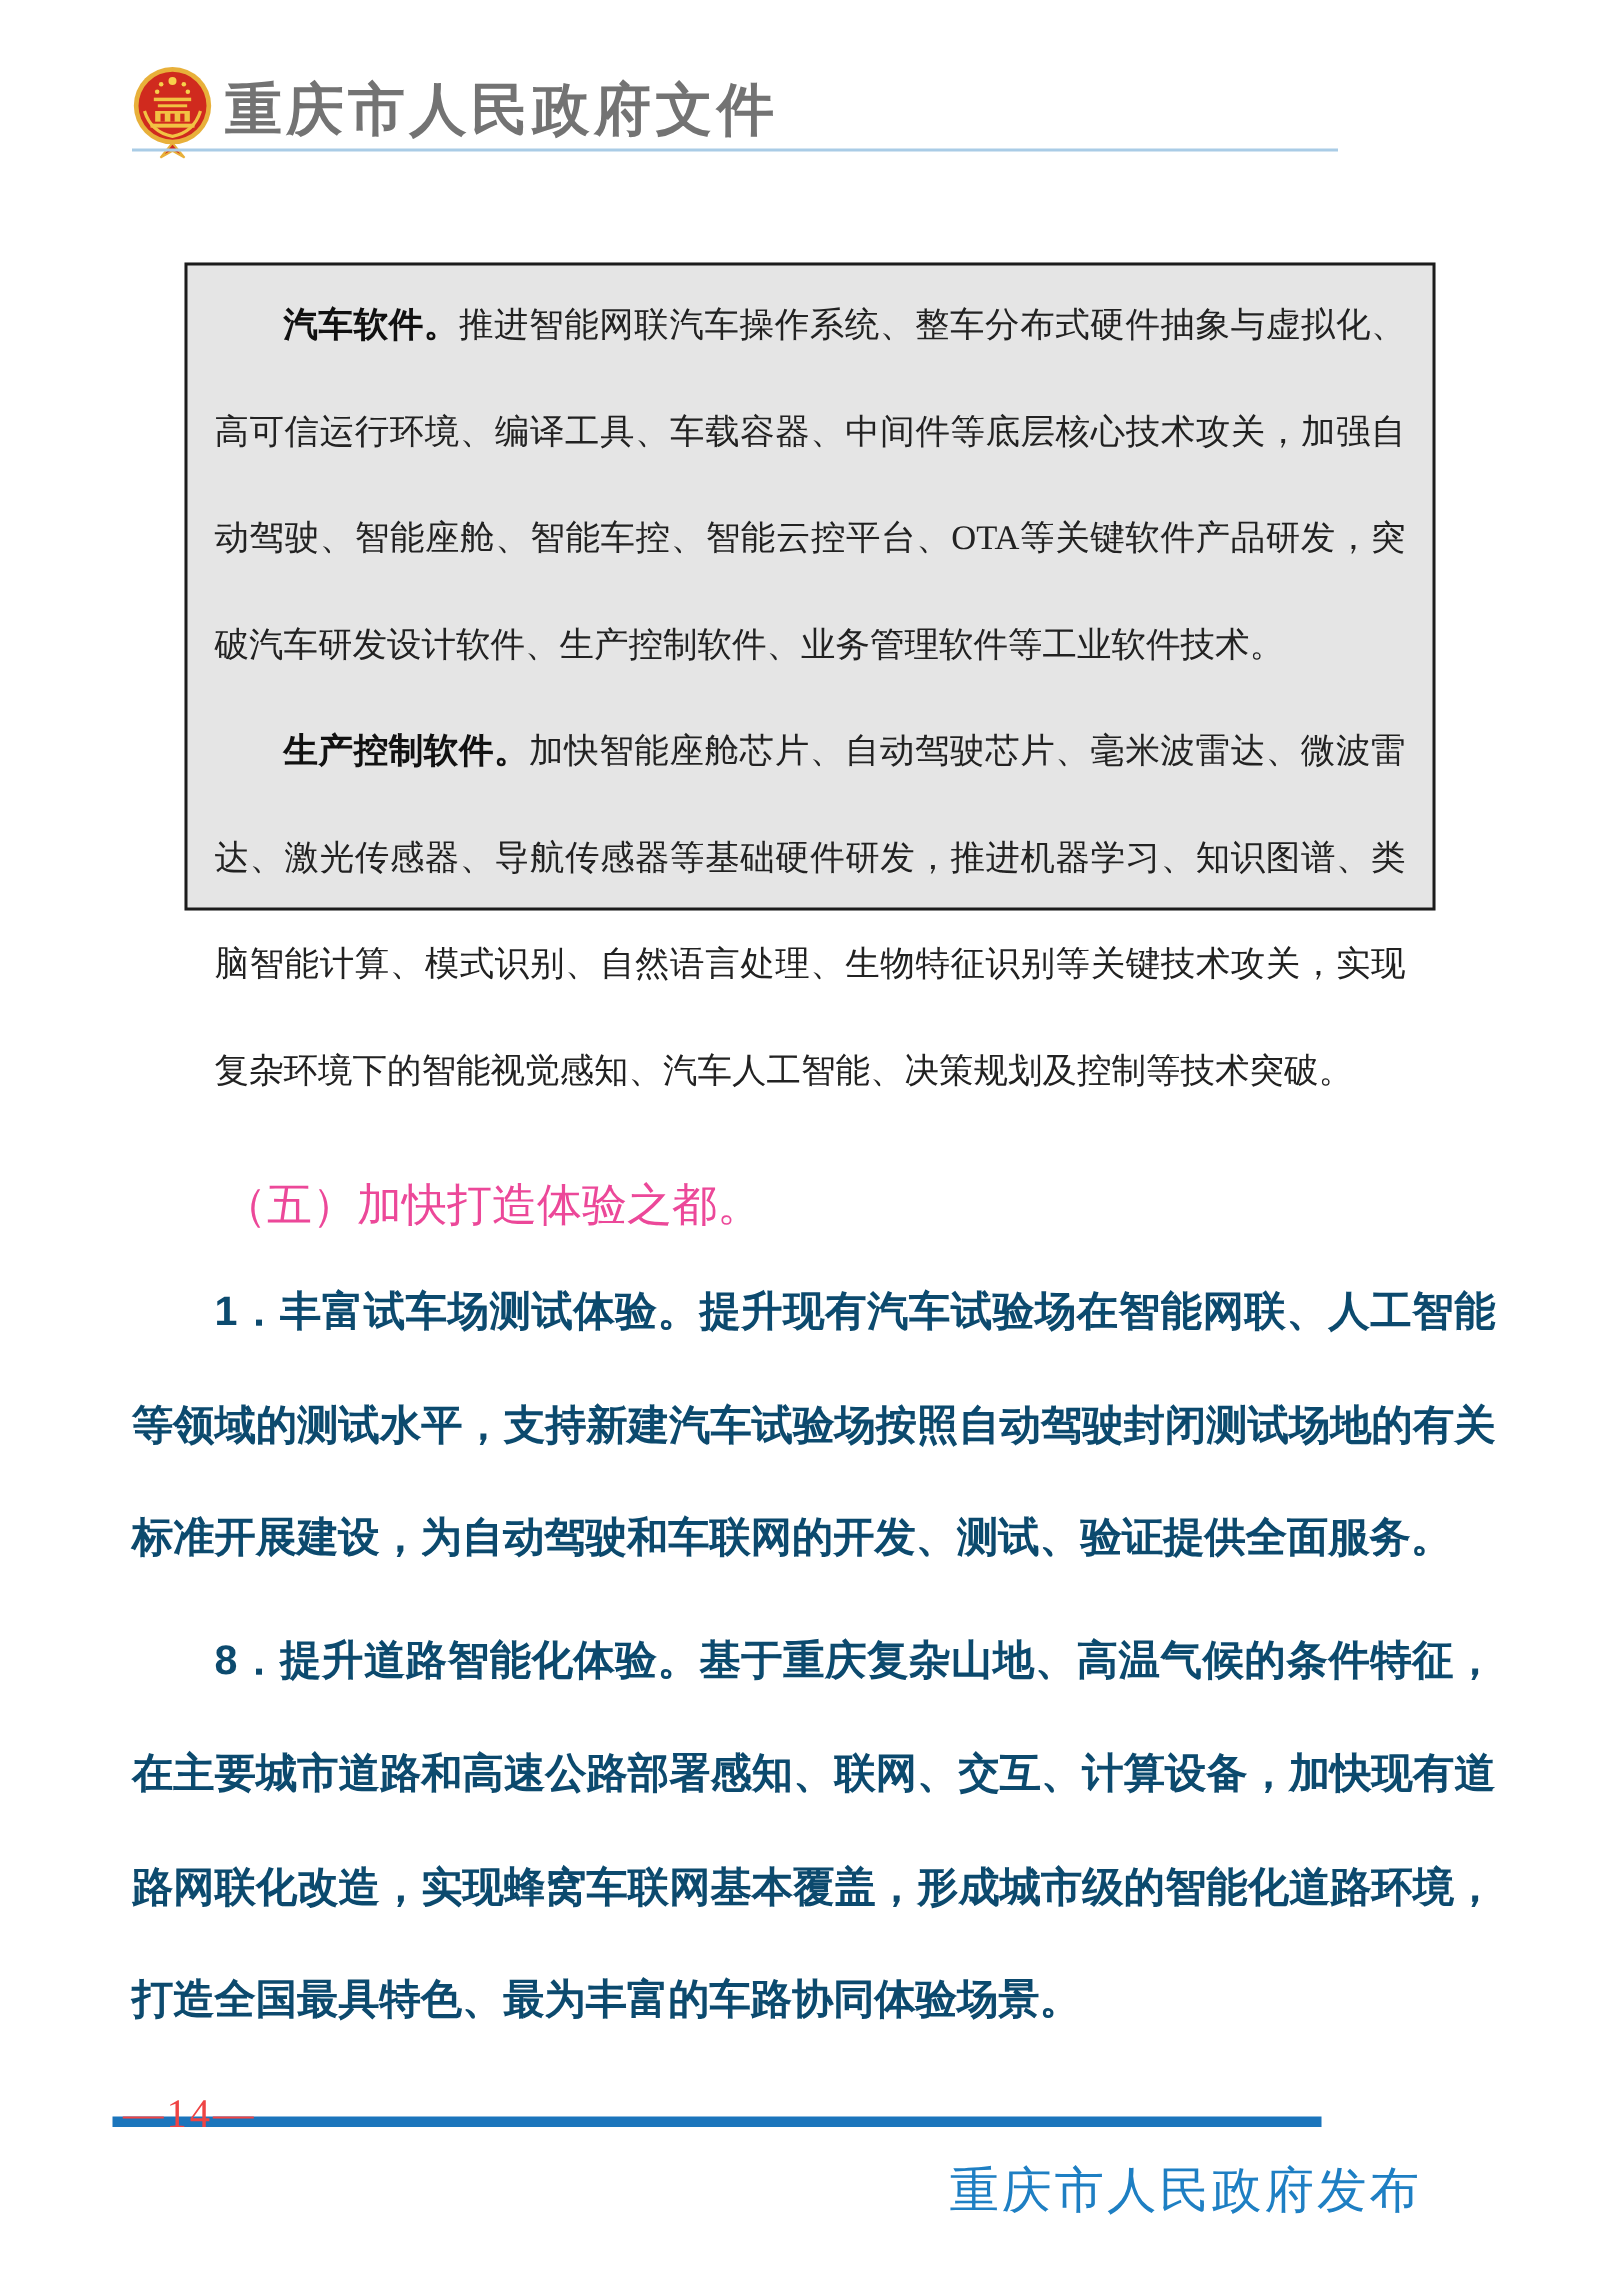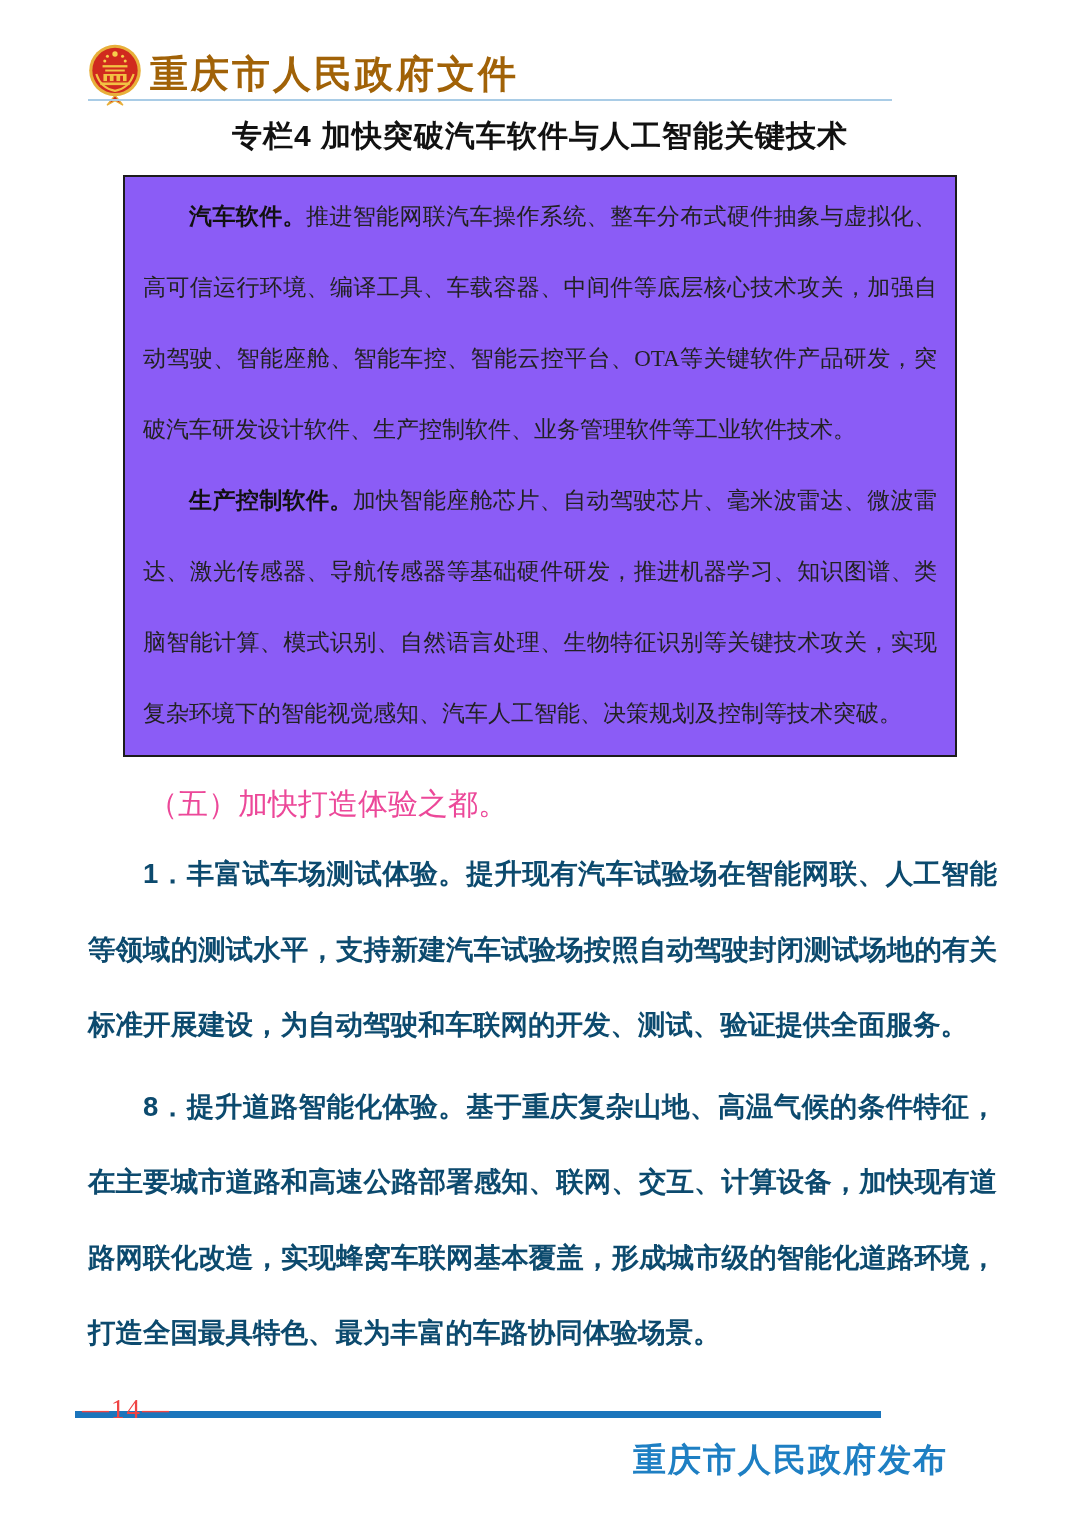--- a/index.html
+++ b/index.html
@@ -12,38 +12,38 @@
     color:#1a1a1a;
   }
   
   .header{
     position:absolute;left:88px;top:42px;width:904px;
     display:flex;align-items:center;
   }
   .emblem{flex:0 0 auto;margin-right:8px;display:block;}
   .org-label{
     font-family:"Liberation Serif","DejaVu Serif",serif;
-    font-size:38px;font-weight:700;color:#a16207;letter-spacing:3px;
+    font-size:38px;font-weight:700;color:#737373;letter-spacing:3px;
     white-space:nowrap;line-height:1;text-align:right;
   }
   .header-rule{
     position:absolute;left:88px;top:99px;width:804px;height:2px;
     background:#a9cce6;
   }
   
   .box-title{
     position:absolute;left:0;top:116px;width:100%;
     text-align:center;margin:0;
     font-family:"Liberation Sans","DejaVu Sans",sans-serif;
     font-size:30px;font-weight:700;color:#111;letter-spacing:1px;
   }
   .info-box{
-    position:absolute;left:123px;top:175px;width:834px;height:582px;
+    position:absolute;left:123px;top:175px;width:834px;height:432px;
     box-sizing:border-box;border:2px solid #1c1c1c;
-    padding:4px 18px 0 18px;background:#8b5cf6;
+    padding:4px 18px 0 18px;background:#e5e5e5;
   }
   .info-box p{
     margin:0;font-size:23px;line-height:71px;
     text-indent:2em;text-align:justify;text-justify:inter-character;
     color:#222;
     font-family:"Liberation Serif","DejaVu Serif",serif;
   }
   .info-box .lead{
     font-family:"Liberation Sans","DejaVu Sans",sans-serif;
     font-weight:700;color:#111;
@@ -70,21 +70,21 @@
     background:#1b75bc;
   }
   .page-number{
     position:absolute;left:82px;top:1394px;
     font-size:27px;letter-spacing:2px;color:#ef4444;
     font-family:"Liberation Serif","DejaVu Serif",serif;
     z-index:2;
   }
   .publisher{
     position:absolute;right:132px;top:1438px;
-    font-size:33px;font-weight:700;color:#1e7fc3;letter-spacing:2px;
+    font-size:33px;font-weight:400;color:#1e7fc3;letter-spacing:2px;
     font-family:"Liberation Serif","DejaVu Serif",serif;
   }
 </style>
 </head>
 <body>
 
 <div class="page">
 
   <div class="header">
     <svg class="emblem" width="54" height="64" viewBox="0 0 60 72" aria-hidden="true">
@@ -102,21 +102,20 @@
       <rect x="21" y="38" width="3.2" height="6" fill="#d02a1e"></rect>
       <rect x="28.4" y="38" width="3.2" height="6" fill="#d02a1e"></rect>
       <rect x="35.8" y="38" width="3.2" height="6" fill="#d02a1e"></rect>
       <rect x="13.5" y="45.5" width="33" height="3" fill="#f2c243"></rect>
       <path d="M9 36 Q14 52 30 55 Q46 52 51 36" fill="none" stroke="#f2c243" stroke-width="2.4"></path>
     </svg>
     <span class="org-label">重庆市人民政府文件</span>
   </div>
   <div class="header-rule"></div>
 
-  <h1 class="box-title">专栏4 加快突破汽车软件与人工智能关键技术</h1>
 
   <div class="info-box">
     <p><span class="lead">汽车软件。</span><span>推进智能网联汽车操作系统、整车分布式硬件抽象与虚拟化、高可信运行环境、编译工具、车载容器、中间件等底层核心技术攻关，加强自动驾驶、智能座舱、智能车控、智能云控平台、OTA等关键软件产品研发，突破汽车研发设计软件、生产控制软件、业务管理软件等工业软件技术。</span></p>
     <p><span class="lead">生产控制软件。</span><span>加快智能座舱芯片、自动驾驶芯片、毫米波雷达、微波雷达、激光传感器、导航传感器等基础硬件研发，推进机器学习、知识图谱、类脑智能计算、模式识别、自然语言处理、生物特征识别等关键技术攻关，实现复杂环境下的智能视觉感知、汽车人工智能、决策规划及控制等技术突破。</span></p>
   </div>
 
   <div class="body-text">
     <p class="section-heading">（五）加快打造体验之都。</p>
     <p class="body-para">1．丰富试车场测试体验。提升现有汽车试验场在智能网联、人工智能等领域的测试水平，支持新建汽车试验场按照自动驾驶封闭测试场地的有关标准开展建设，为自动驾驶和车联网的开发、测试、验证提供全面服务。</p>
     <p class="body-para">8．提升道路智能化体验。基于重庆复杂山地、高温气候的条件特征，在主要城市道路和高速公路部署感知、联网、交互、计算设备，加快现有道路网联化改造，实现蜂窝车联网基本覆盖，形成城市级的智能化道路环境，打造全国最具特色、最为丰富的车路协同体验场景。</p>

